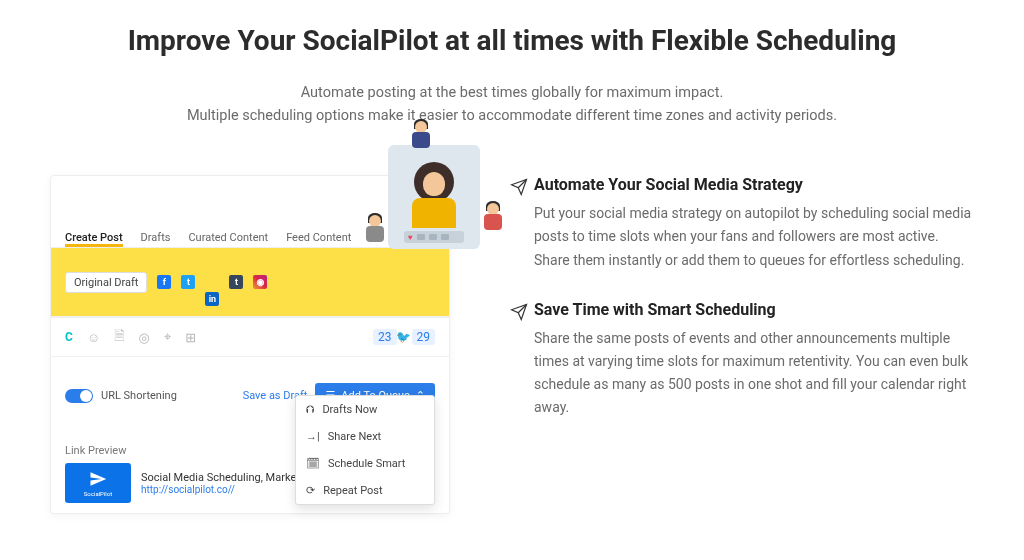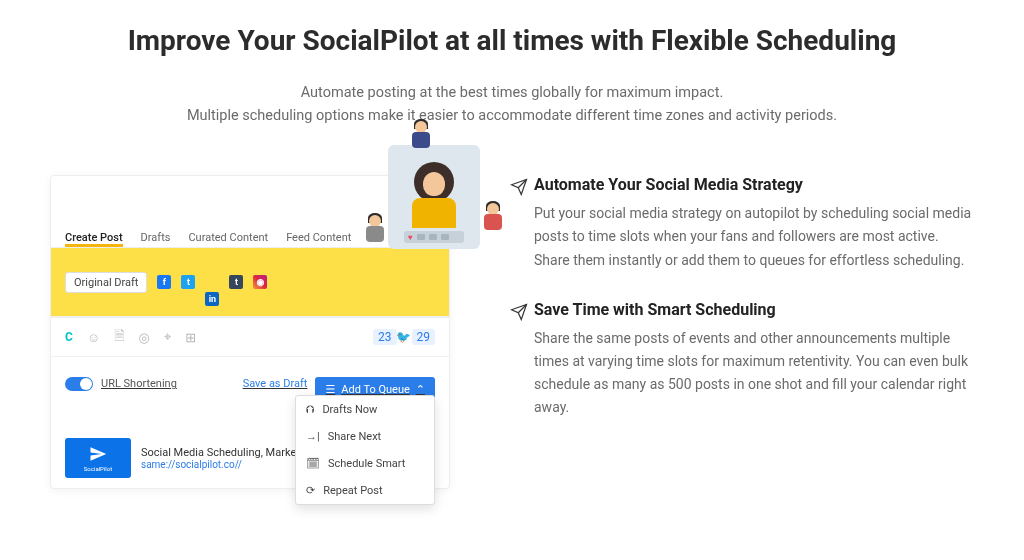--- a/index.html
+++ b/index.html
@@ -20,21 +20,21 @@
   .fb { background: #1877f2; color: #fff; }
   .tw { background: #1da1f2; color: #fff; }
   .li { background: #0a66c2; color: #fff; margin-top: 34px; }
   .tb { background: #36465d; color: #fff; }
   .ig { background: linear-gradient(45deg,#f09433,#e6683c,#dc2743,#cc2366,#bc1888); color: #fff; }
   .compose { padding: 10px 14px 6px; min-height: 70px; }
   .compose-link { color: #2b7de9; font-size: 11px; }
   .toolbar { display: flex; align-items: center; gap: 14px; padding: 8px 14px; border-top: 1px solid #f0f0f0; color: #b7b7b7; font-size: 13px; }
   .toolbar .counter { margin-left: auto; display: flex; align-items: center; font-size: 12px; }
   .counter .chip { background: #e8f1ff; color: #2b7de9; padding: 1px 5px; border-radius: 3px; }
-  .actions { display: flex; align-items: flex-start; padding: 20px 14px; border-top: 1px solid #f0f0f0; font-size: 11px; position: relative; text-decoration: underline; }
+  .actions { display: flex; align-items: center; padding: 26px 14px; border-top: 1px solid #f0f0f0; font-size: 11px; position: relative; }
   .toggle { width: 28px; height: 14px; border-radius: 7px; background: #2b7de9; position: relative; }
   .toggle::after { content: ""; position: absolute; left: 15px; top: 1px; width: 12px; height: 12px; border-radius: 50%; background: #fff; }
   .toggle-label { margin-left: 8px; color: #555; }
   .save-draft { margin-left: auto; margin-right: 8px; color: #2b7de9; cursor: pointer; }
   .queue-btn { background: #2b7de9; color: #fff; border-radius: 3px; padding: 6px 10px; font-size: 11px; display: flex; align-items: center; gap: 6px; cursor: pointer; }
   .dropdown { position: absolute; right: 14px; top: 38px; background: #fff; border: 1px solid #ddd; border-radius: 3px; box-shadow: 0 4px 12px rgba(0,0,0,0.12); width: 140px; z-index: 10; }
   .dropdown-item { padding: 7px 10px; font-size: 11px; color: #444; display: flex; align-items: center; gap: 8px; cursor: pointer; }
   .preview { padding: 10px 14px; font-size: 11px; color: #777; }
   .preview-card { display: flex; gap: 10px; margin-top: 6px; align-items: center; }
   .preview-thumb { width: 66px; height: 40px; background: #0b72e7; display: flex; flex-direction: column; align-items: center; justify-content: center; border-radius: 3px; }
@@ -173,30 +173,31 @@
                 <span>Schedule Smart</span>
               </div>
             <div class="dropdown-item">
                 <span>⟳</span>
                 <span>Repeat Post</span>
               </div>
           </div>
         </div>
 
         <div class="preview">
+          <div>Link Preview</div>
           <div class="preview-card">
             <div class="preview-thumb">
               <svg width="18" height="18" viewBox="0 0 24 24" fill="#fff">
                   <path d="M2 21l21-9L2 3v7l15 2-15 2v7z"></path>
                 </svg>
               <span class="thumb-label">SocialPilot</span>
             </div>
             <div>
               <div class="preview-title">Social Media Scheduling, Marketing and Analytics To</div>
-              <div class="preview-url">same://socialpilot.co//</div>
+              <div class="preview-url">http://socialpilot.co//</div>
             </div>
             <div class="arrow-circle">›</div>
           </div>
         </div>
       </div>
     </div>
 
     <div class="right">
       <div class="feature">
         <div class="feature-icon">

